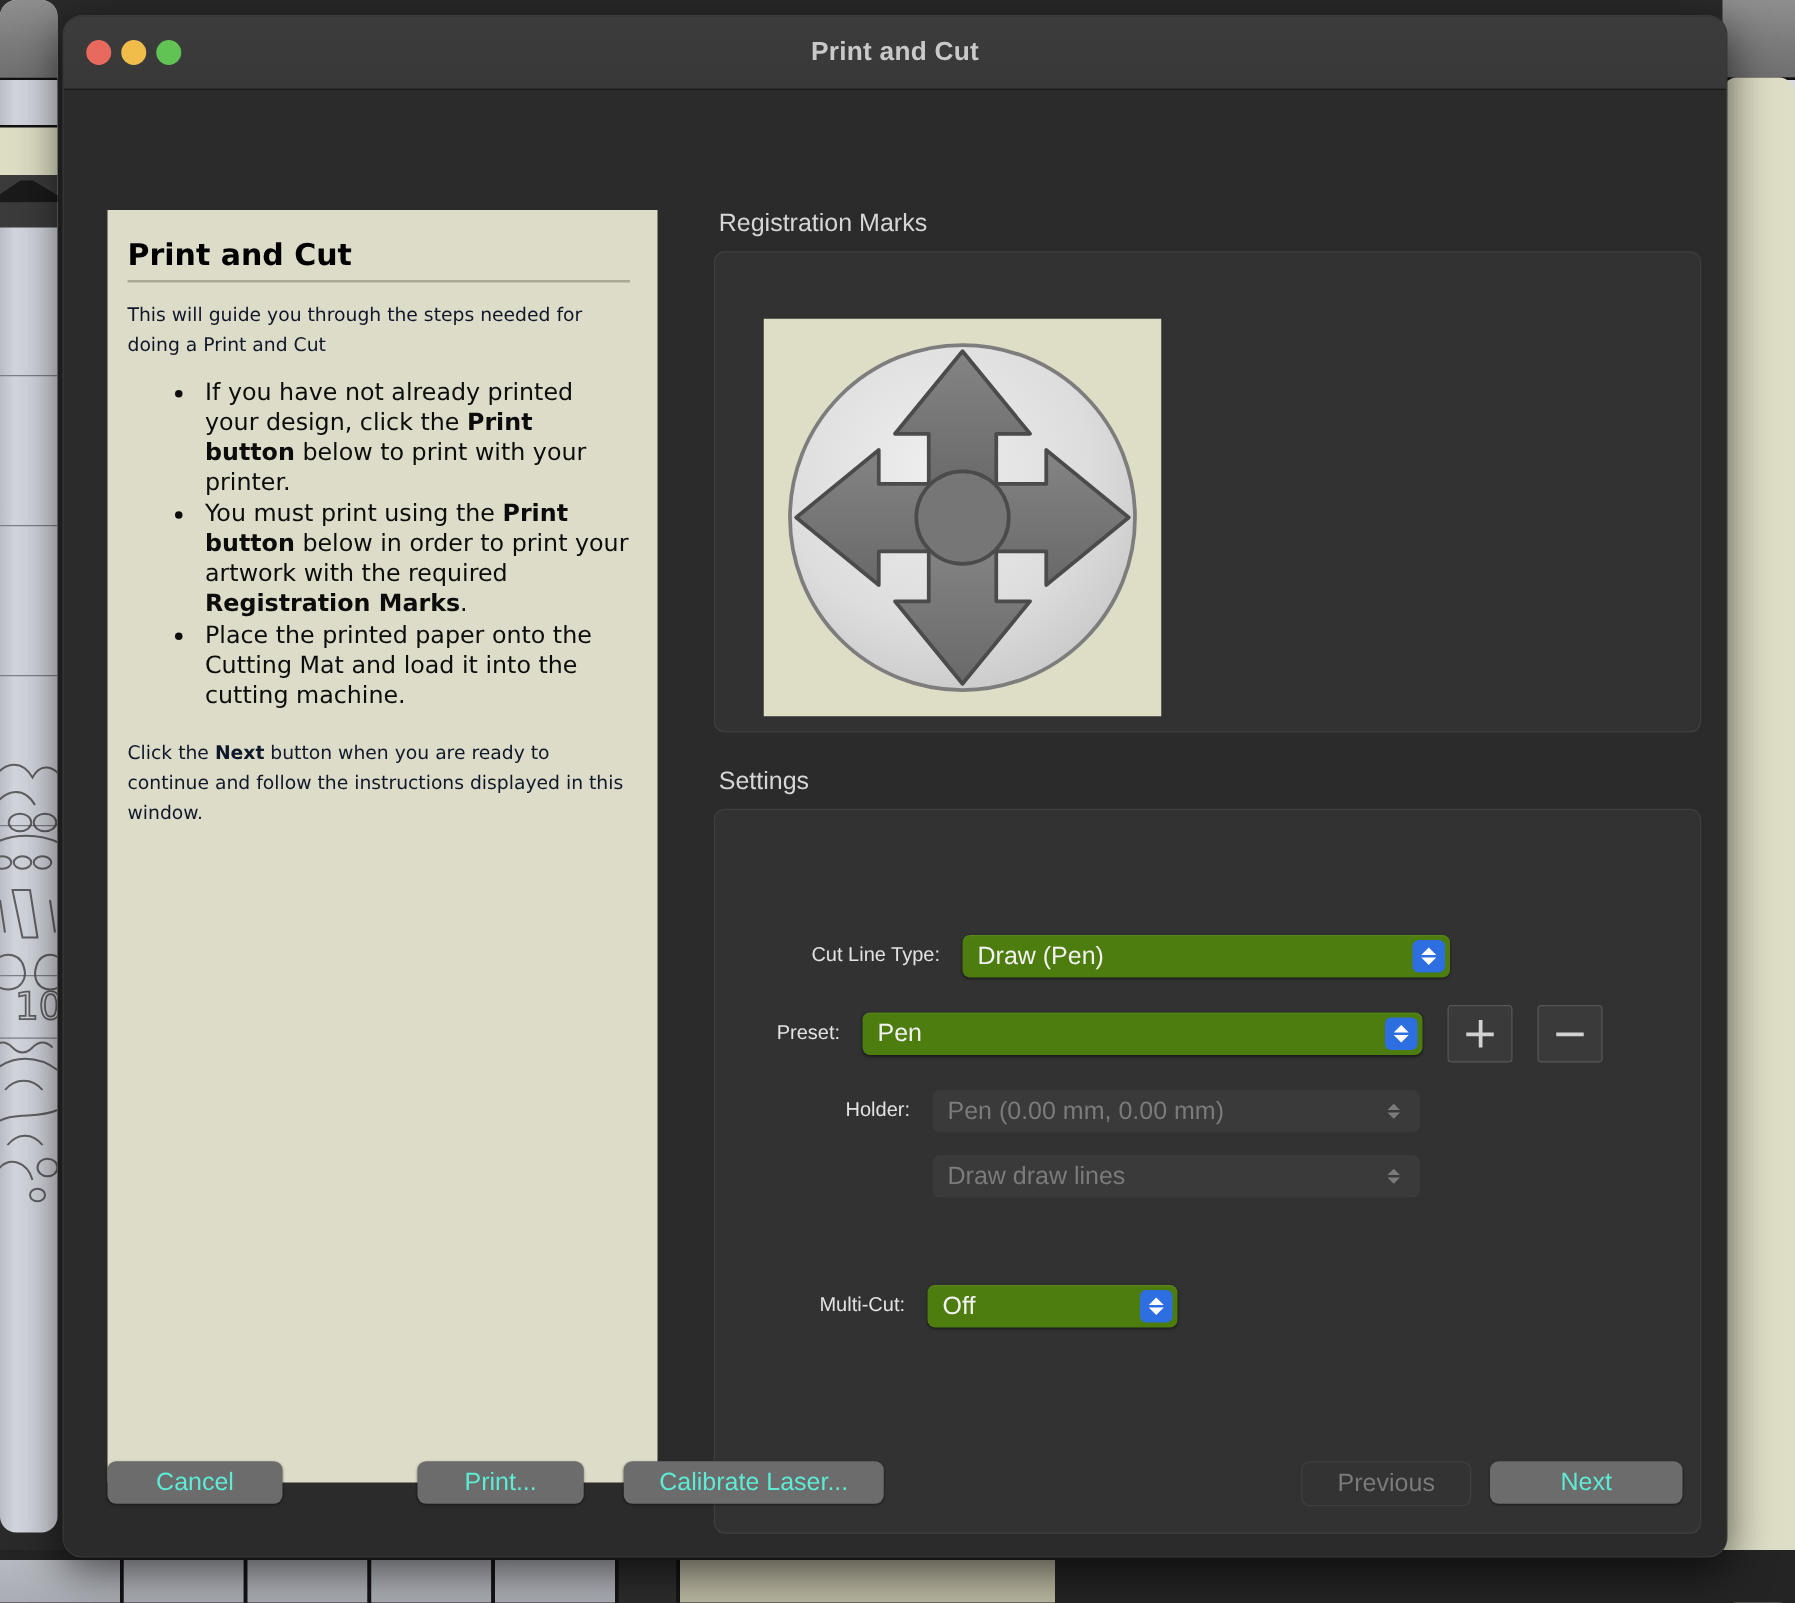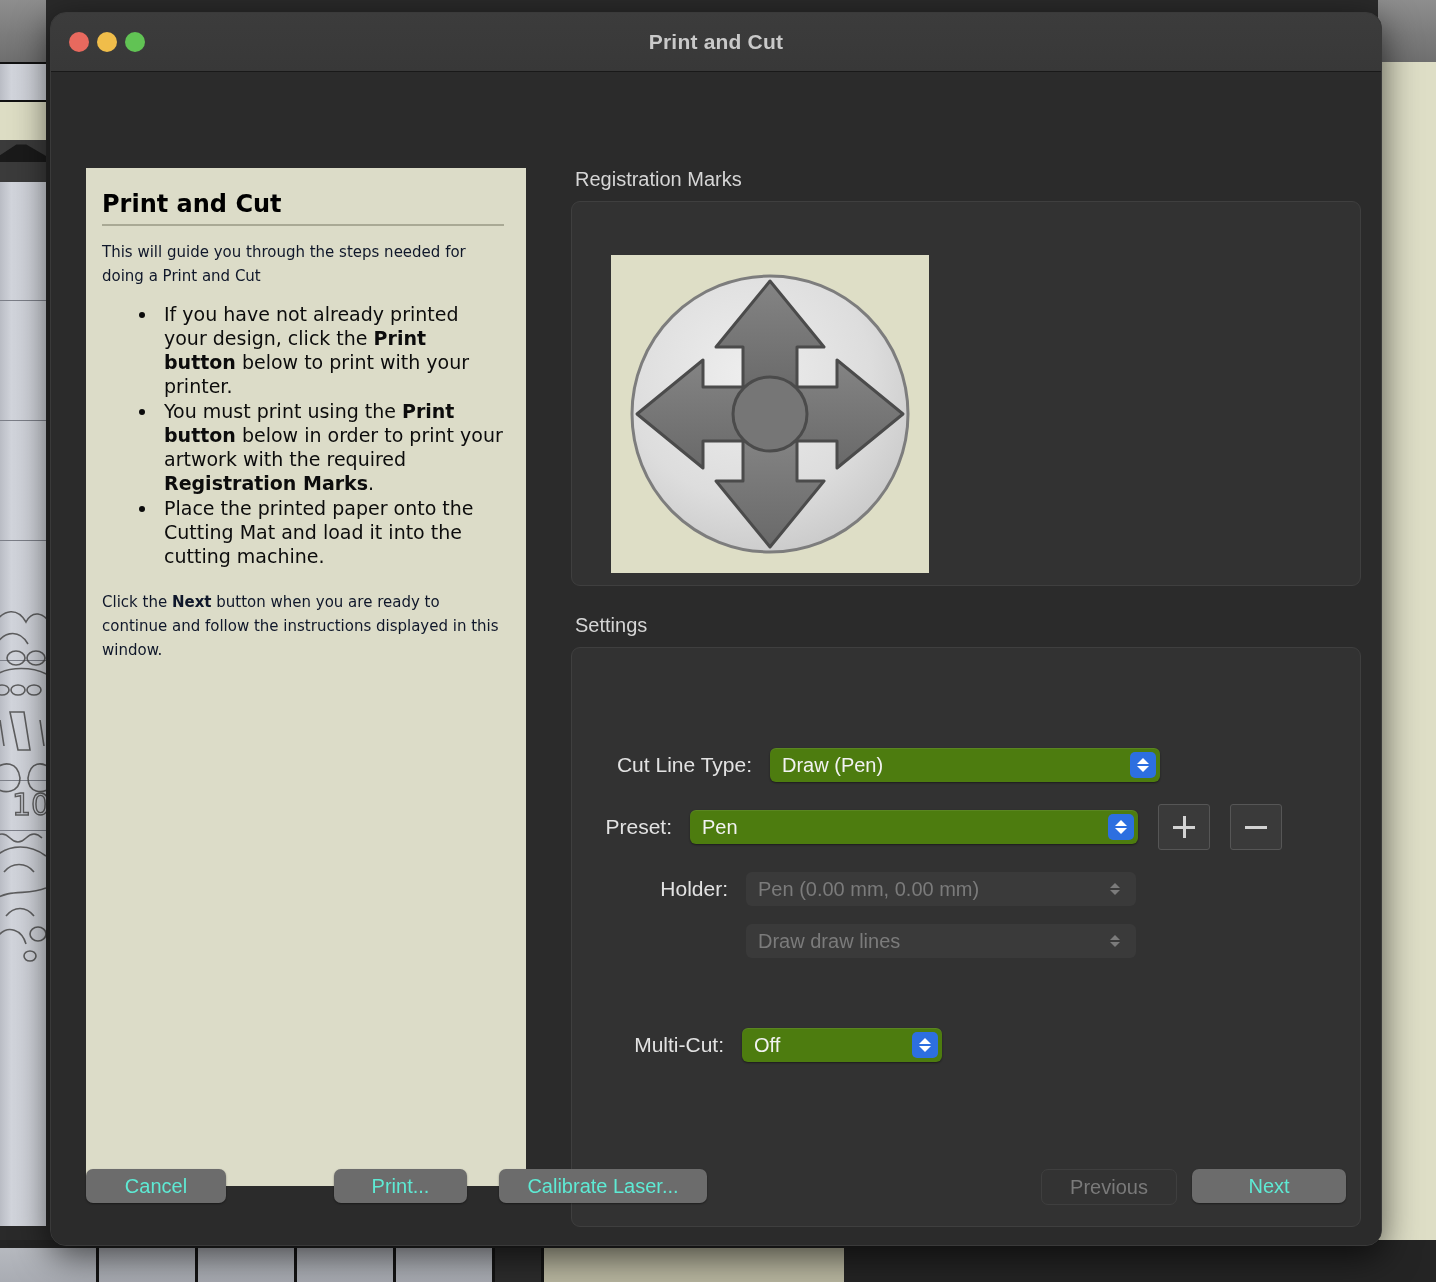--- a/index.html
+++ b/index.html
@@ -19,20 +19,21 @@
   #app-bg {
     position: absolute;
     inset: 0;
     background: #2a2a2a;
   }
   .bg-canvas-strip {
     position: absolute;
     top: 0;
     bottom: 0;
     background: #c9ccd4;
+    border-radius: 13px;
   }
   #bg-left-strip {
     left: 0;
     width: 46px;
     top: 0;
     bottom: 56px;
     background:
       linear-gradient(to right, #b9bcc4 0%, #d2d5dc 25%, #cfd2d9 100%);
     overflow: hidden;
   }
@@ -277,21 +278,21 @@
     position: relative;
   }
 
   .form-row {
     position: absolute;
     display: flex;
     align-items: center;
   }
   .field-label {
     color: #e2e2e2;
-    font-size: 21px;
+    font-size: 16px;
     text-align: right;
     white-space: nowrap;
   }
 
   
   .popup {
     position: relative;
     height: 34px;
     background: #4d7c0f;
     border-radius: 6px;

